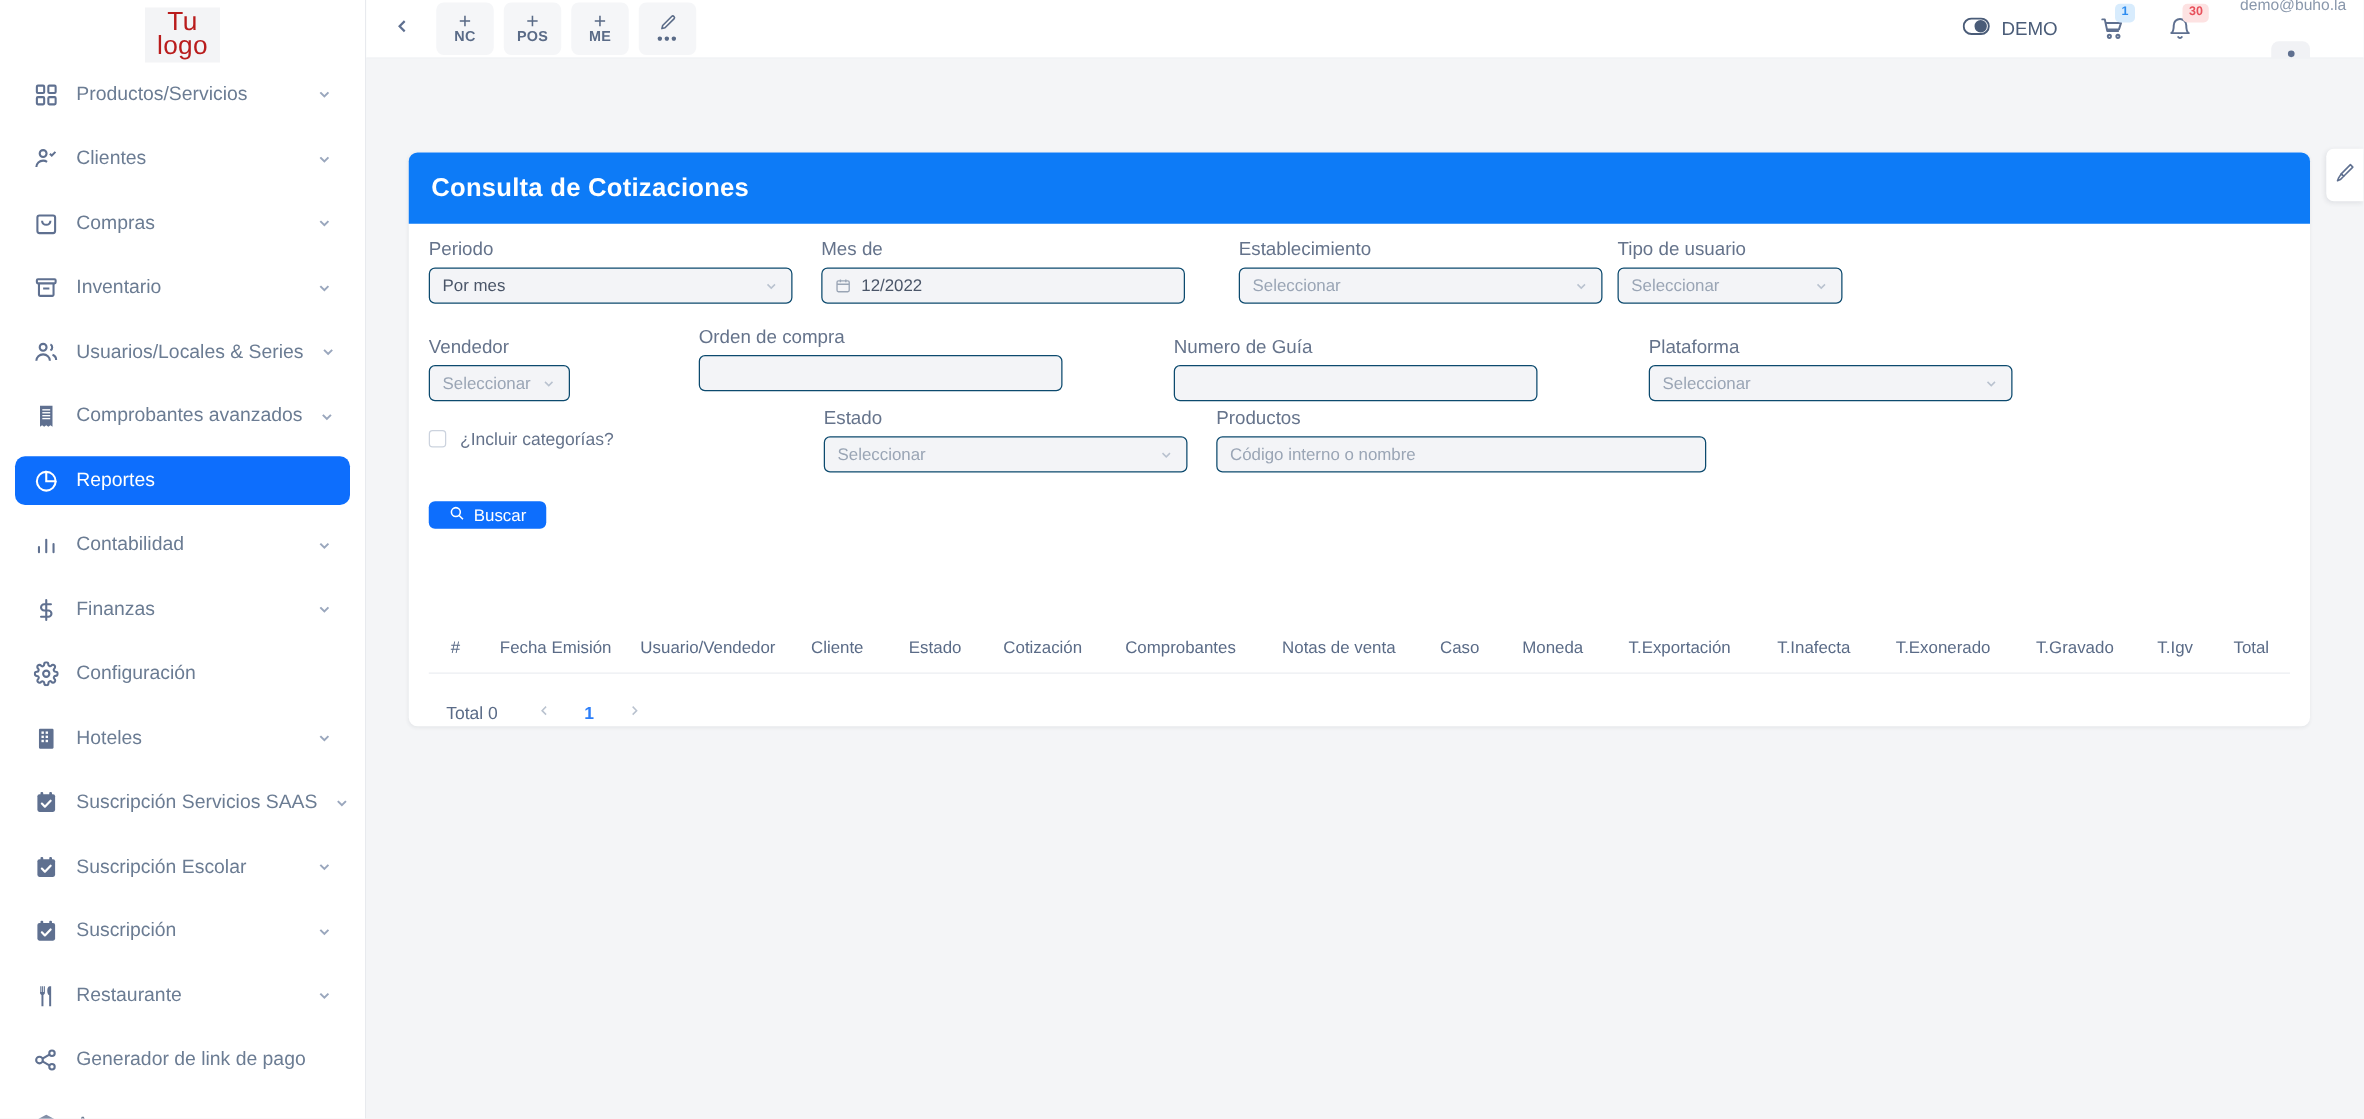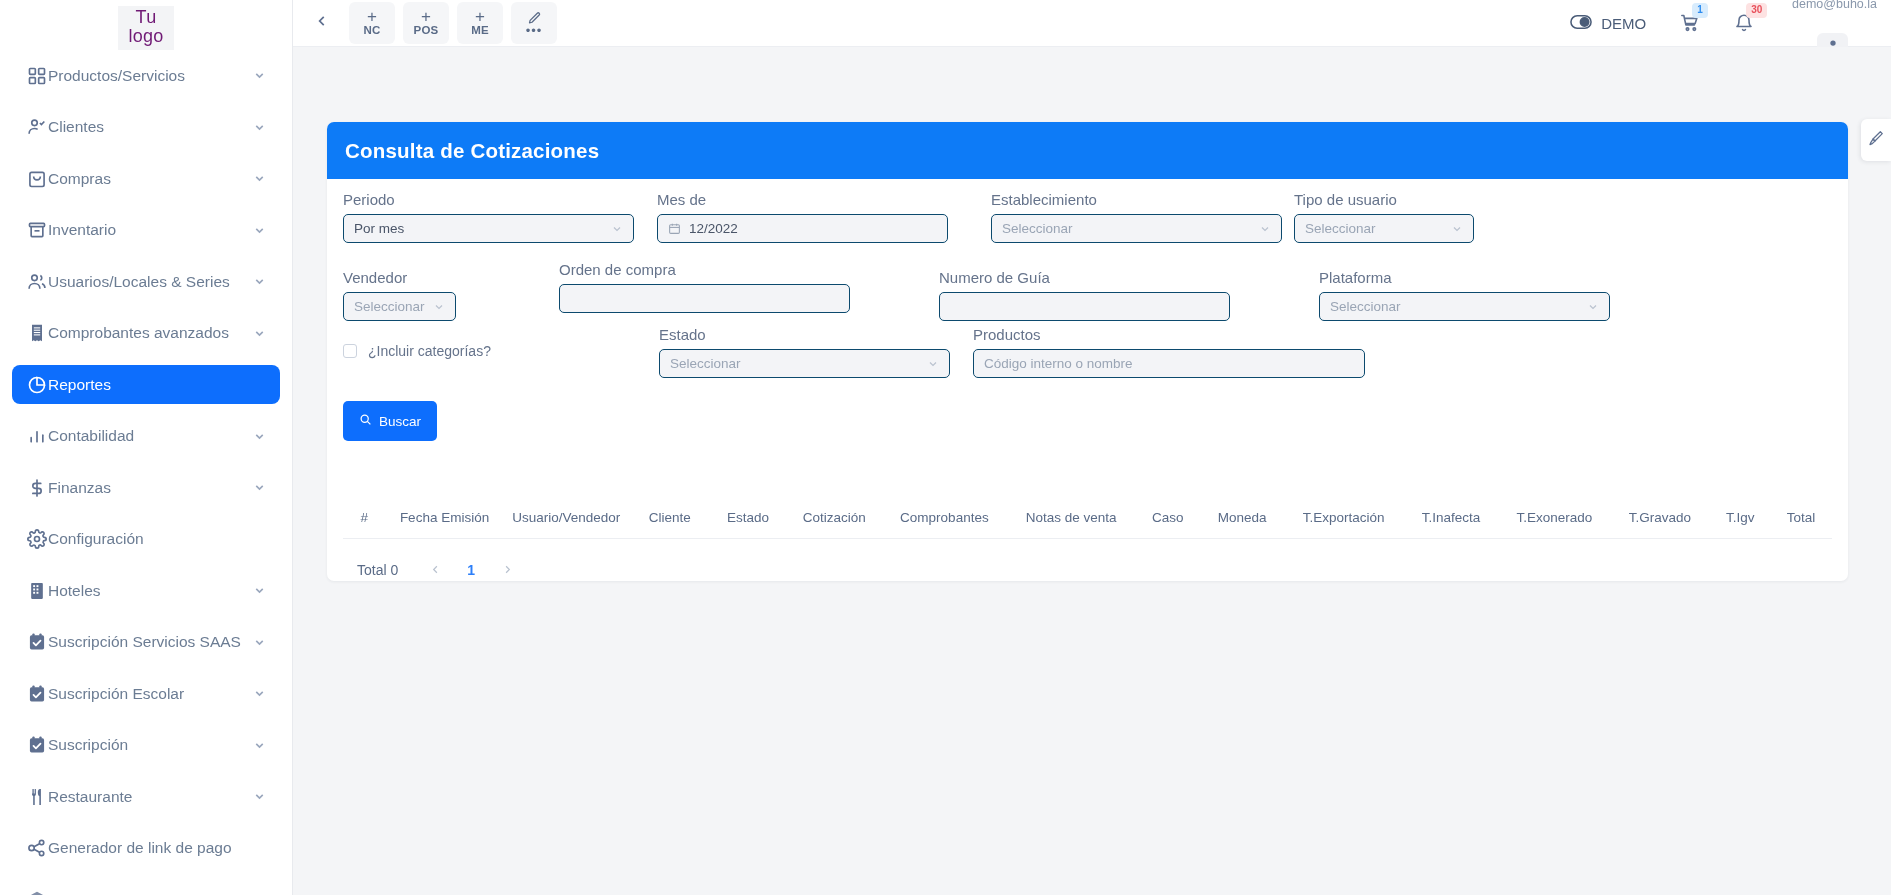--- a/index.html
+++ b/index.html
@@ -19,26 +19,26 @@
     display: flex; flex-direction: column;
     overflow: hidden;
     flex: 0 0 293px;
   }
   .logo-wrap {
     height: 56px; display: flex; align-items: center; justify-content: center;
     flex: 0 0 56px;
   }
   .logo {
     background: #f3f4f6; padding: 2px 10px 4px 10px;
-    color: #701a75; font-size: 18px; line-height: 19px;
+    color: #b91c1c; font-size: 21px; line-height: 19px;
     text-align: center; letter-spacing: .3px;
   }
   .nav { flex: 1; padding: 0 12px; overflow: hidden; }
   .nav-item {
-    display: flex; align-items: center; 
+    display: flex; align-items: center; gap: 13px;
     height: 39px; margin-bottom: 12.5px;
     padding: 0 14px; border-radius: 8px;
     color: #6b7c93; font-size: 15.5px; cursor: pointer;
     position: relative;
   }
   .nav-item .ico {
     width: 22px; height: 22px; flex: 0 0 22px;
     display: flex; align-items: center; justify-content: center;
     color: #5f7090;
   }
@@ -126,21 +126,21 @@
   .fld.input { background: #f3f4f7; }
 
   .abs { position: absolute; }
 
   .checkbox-row { display: flex; align-items: center; gap: 11px; }
   .chkbox { width: 14px; height: 14px; border: 1px solid #ccd3de; border-radius: 3px; background: #fff; }
   .chk-label { font-size: 14px; color: #65738b; }
 
   .btn-buscar {
     background: #0d6efd; color: #fff; border: none; border-radius: 5px;
-    height: 40px; padding: 0 16px; font-size: 13.5px;
+    height: 22px; padding: 0 16px; font-size: 13.5px;
     display: inline-flex; align-items: center; gap: 7px; cursor: pointer;
     font-family: "Liberation Sans", sans-serif;
   }
   .btn-buscar svg { width: 13px; height: 13px; }
 
   .table-wrap { position: absolute; left: 16px; right: 16px; top: 318px; }
   .thead {
     display: flex; align-items: center; height: 42px;
     border-bottom: 1px solid #eceef2; font-size: 13.5px; color: #5a6b87;
   }

